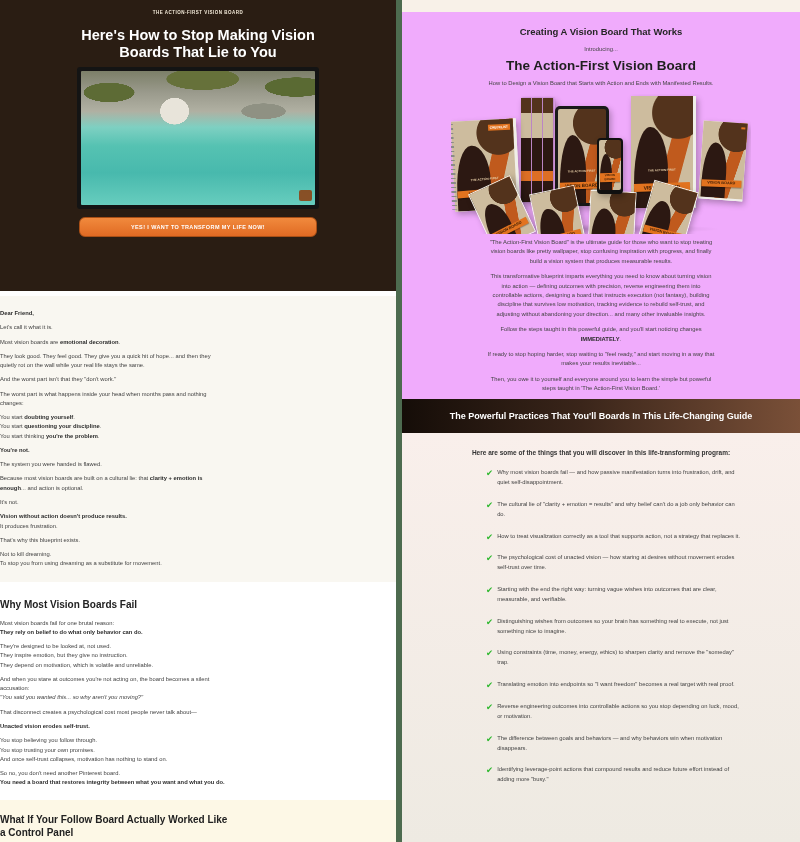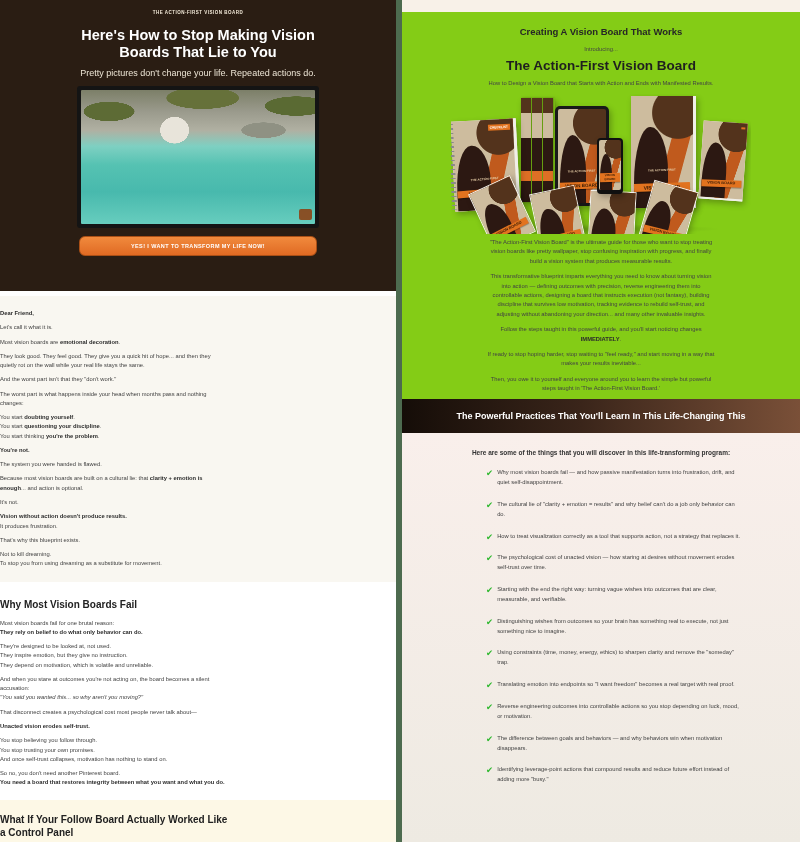--- a/index.html
+++ b/index.html
@@ -38,21 +38,21 @@
   .sec-why{background:#ffffff;padding:16px 0 12px;flex:0 0 auto;}
   .sec-control{background:#fdf8e6;padding:13px 0 0;flex:1 1 auto;}
   .inner{width:228px;}
   .body-copy p{margin:0 0 5px;font-size:5.8px;line-height:1.6;color:#3f3f3f;}
   .body-copy p:last-child{margin-bottom:0;}
   .body-copy b{color:#2c2c2c;}
   .h-left{font-size:10px;font-weight:bold;color:#222;margin:0 0 8px;line-height:1.3;}
 
   
   .strip{height:12px;background:#f8f1e8;flex:0 0 auto;}
-  .sec-intro{background:#84cc16;text-align:center;flex:0 0 auto;padding-top:14px;}
+  .sec-intro{background:#f0abfc;text-align:center;flex:0 0 auto;padding-top:14px;}
   .h-creating{font-size:9.5px;font-weight:bold;color:#262626;margin:0;}
   .kicker{font-size:5.8px;color:#444;margin-top:9px;}
   .h-product{font-size:13.5px;font-weight:bold;color:#1f1f1f;margin:6px 0 0;}
   .intro-sub{font-size:5.8px;line-height:1.55;color:#444;width:240px;margin:6px auto 0;}
   .r-body{width:230px;margin:4px auto 0;}
   .r-body p{margin:0 0 6px;font-size:5.8px;line-height:1.62;color:#434343;text-align:center;}
   .r-body b{color:#2c2c2c;}
 
   .banner{height:34px;flex:0 0 auto;display:flex;align-items:center;justify-content:center;
     background:linear-gradient(90deg,#150d08 0%,#35211500 0) , linear-gradient(90deg,#150d08,#3a251a 45%,#7a5038);
@@ -98,21 +98,20 @@
   .floor-shadow{position:absolute;left:30px;right:30px;bottom:0;height:10px;border-radius:50%;
     background:radial-gradient(ellipse at center,rgba(0,0,0,.18),transparent 70%);}
 </style>
 </head>
 <body>
 
 <div class="col col-left">
   <div class="hero">
     <div class="hero-logo">THE ACTION-FIRST VISION BOARD</div>
     <h1 class="hero-h1">Here's How to Stop Making Vision Boards That Lie to You</h1>
-    <div class="hero-sub">Pretty pictures don't change your life. Repeated actions do.</div>
     <div class="video">
       <div class="scene"></div>
       <div class="wm"></div>
     </div>
     <button class="cta">YES! I WANT TO TRANSFORM MY LIFE NOW!</button>
   </div>
   <div class="gap-strip"></div>
 
   <div class="sec sec-letter">
     <div class="inner body-copy">
@@ -234,21 +233,21 @@
 
     <div class="r-body">
       <p><span>"The Action-First Vision Board" is the ultimate guide for those who want to stop treating vision boards like pretty wallpaper, stop confusing inspiration with progress, and finally build a vision system that produces measurable results.</span></p>
       <p><span>This transformative blueprint imparts everything you need to know about turning vision into action — defining outcomes with precision, reverse engineering them into controllable actions, designing a board that instructs execution (not fantasy), building discipline that survives low motivation, tracking evidence to rebuild self-trust, and adjusting without abandoning your direction... and many other invaluable insights.</span></p>
       <p><span>Follow the steps taught in this powerful guide, and you'll start noticing changes </span><b>IMMEDIATELY</b><span>.</span></p>
       <p><span>If ready to stop hoping harder, stop waiting to "feel ready," and start moving in a way that makes your results inevitable...</span></p>
       <p><span>Then, you owe it to yourself and everyone around you to learn the simple but powerful steps taught in 'The Action-First Vision Board.'</span></p>
     </div>
   </div>
 
-  <div class="banner">The Powerful Practices That You'll Learn In This Life-Changing This</div>
+  <div class="banner">The Powerful Practices That You'll Boards In This Life-Changing Guide</div>
 
   <div class="sec-discover">
     <div class="h-discover">Here are some of the things that you will discover in this life-transforming program:</div>
     <div class="checklist">
       <div class="check-item">
           <span class="check-icon">✔</span>
           <span class="check-text">Why most vision boards fail — and how passive manifestation turns into frustration, drift, and quiet self-disappointment.</span>
         </div>
       <div class="check-item">
           <span class="check-icon">✔</span>

